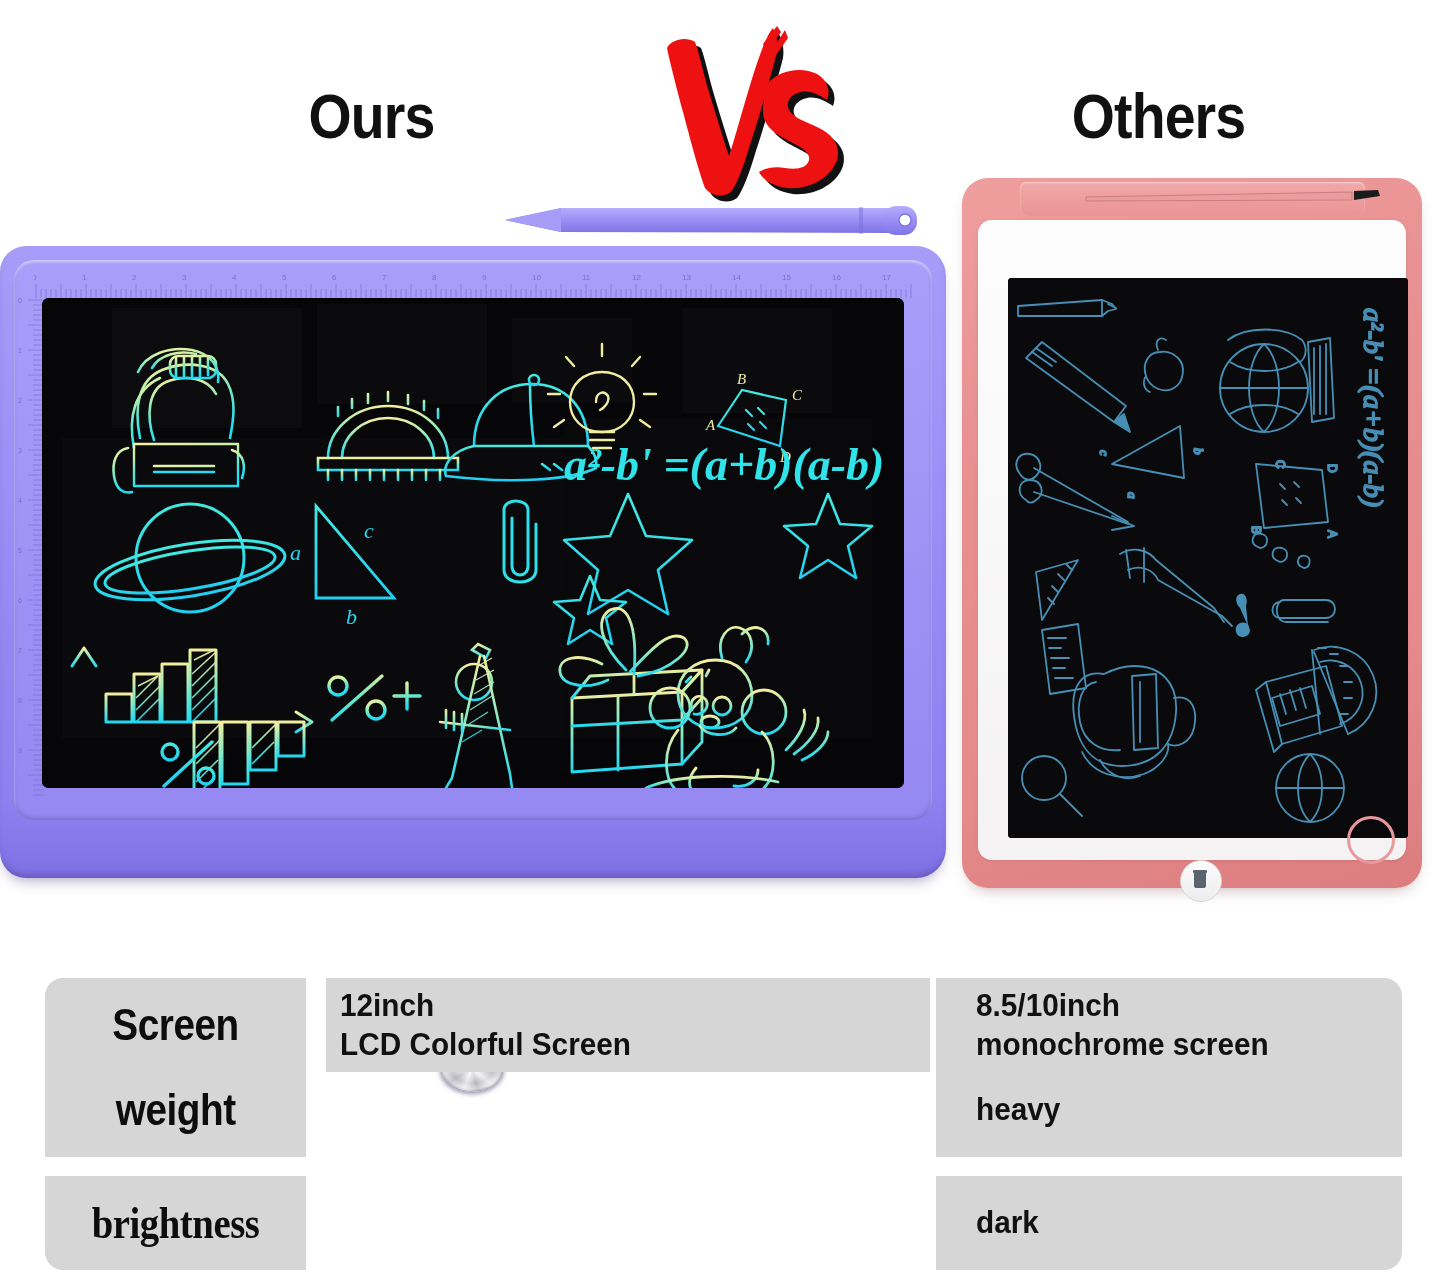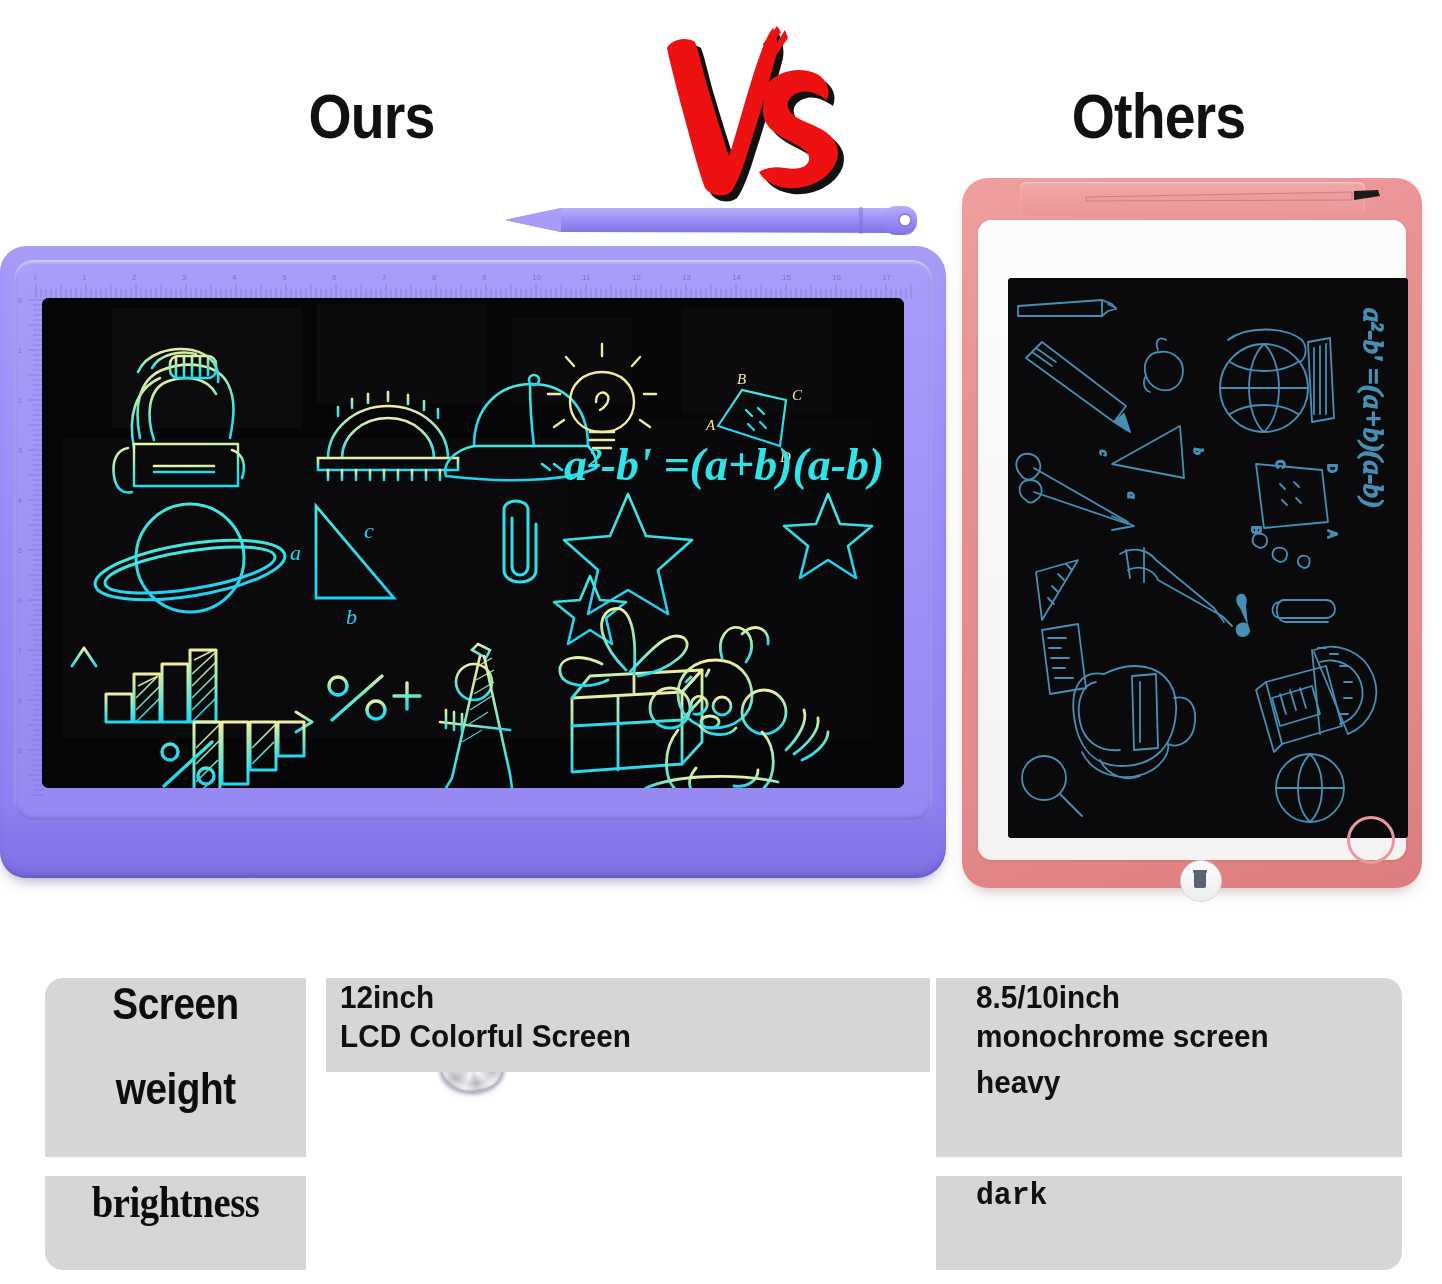--- a/index.html
+++ b/index.html
@@ -126,30 +126,30 @@
   
   .ctable{position:absolute;left:45px;top:978px;width:1357px;height:298px;}
   .crow{position:absolute;left:0;width:1357px;height:94px;}
   .crow.r0{top:0;}
   .crow.r1{top:85px;}
   .crow.r2{top:198px;}
   .cell{
     position:absolute;top:0;height:94px;
     background:#d6d6d6;
     box-sizing:border-box;
-    display:flex;align-items:flex-start;
+    display:flex;align-items:center;
   }
   .cell.c0{left:0;width:261px;justify-content:center;}
   .cell.c1{left:281px;width:604px;padding-left:14px;}
   .cell.c2{left:891px;width:466px;padding-left:40px;}
 
   .r0 .cell.c0{border-radius:18px 0 0 0;}
   .r0 .cell.c2{border-radius:0 18px 0 0;}
   .r2 .cell.c0{border-radius:0 0 0 18px;font-family:Liberation Serif, serif;}
-  .r2 .cell.c2{border-radius:0 0 18px 0;font-family:Liberation Mono, monospace;}
+  .r2 .cell.c2{border-radius:0 0 18px 0;}
 
   .lbl{
     font-weight:bold;font-size:45px;color:#0d0d0d;
     transform:scaleX(.86);transform-origin:center;
     white-space:nowrap;letter-spacing:-.5px;
   }
   .val{
     font-weight:bold;font-size:32px;color:#111;line-height:1.22;
     transform:scaleX(.93);transform-origin:left center;
     white-space:pre-line;

